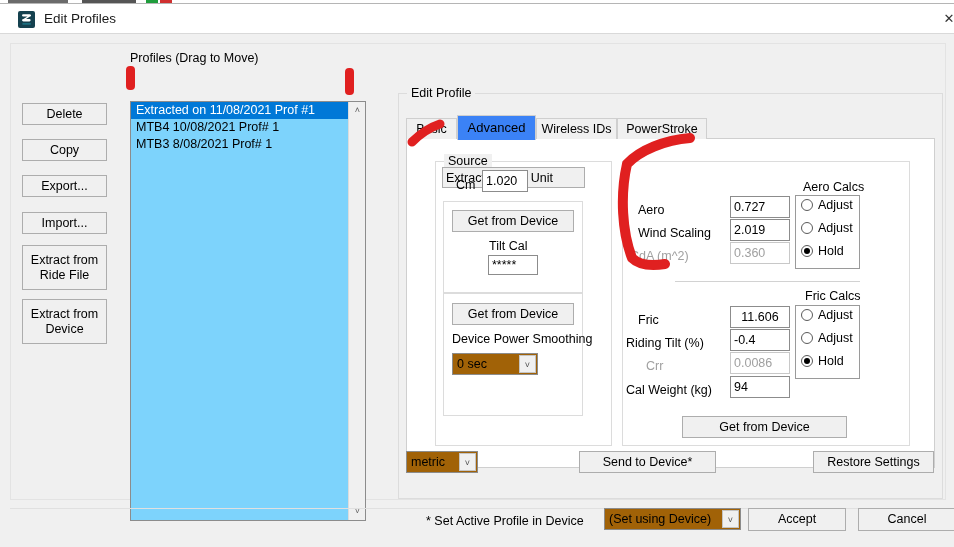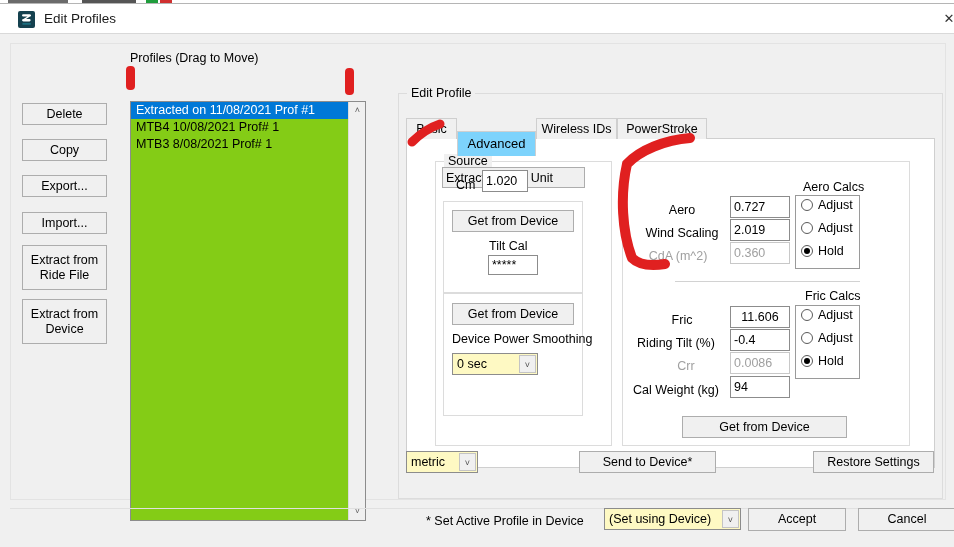--- a/index.html
+++ b/index.html
@@ -67,21 +67,21 @@
     display: flex; align-items: center; justify-content: center;
   }
   .leftbtn { position: absolute; left: 22px; width: 85px; height: 22px; }
 
   
   .grp-label {
     position: absolute; font-size: 12.5px; color: #000; white-space: nowrap;
   }
   .listbox {
     position: absolute; left: 130px; top: 66px; width: 236px; height: 420px;
-    background: #84cc16; border: 1px solid #8c8c8c;
+    background: #7dd3fc; border: 1px solid #8c8c8c;
     overflow: hidden;
   }
   .listitem {
     height: 17px; line-height: 17px;
     padding-left: 5px; font-size: 12.5px; white-space: nowrap; color: #000;
   }
   .listitem.sel { background: #0078d7; color: #ffffff; }
 
   .list-scroll {
     position: absolute; right: 0; top: 0; width: 17px; height: 100%;
@@ -106,60 +106,60 @@
 
   
   .tabstrip { position: absolute; left: 406px; top: 80px; width: 529px; height: 24px; }
   .tab {
     position: absolute; top: 3px; height: 21px;
     background: #f0f0f0; border: 1px solid #cfcfcf; border-bottom: none;
     font-size: 12.5px; line-height: 20px; text-align: center; color: #000;
     cursor: default;
   }
   .tab.active {
-    top: 16px; height: 25px; line-height: 23px;
-    background: #7dd3fc; border-color: #cfcfcf; z-index: 3; font-size: 13px;
+    top: 0; height: 25px; line-height: 23px;
+    background: #3b82f6; border-color: #cfcfcf; z-index: 3; font-size: 13px;
   }
   .tabpage {
     position: absolute; left: 406px; top: 103px; width: 529px; height: 330px;
     background: #ffffff; border: 1px solid #cfcfcf;
   }
 
   
   .fld {
     position: absolute; background: #ffffff; border: 1px solid #8c8c8c;
     font-family: "Liberation Sans", sans-serif; font-size: 12.5px;
     color: #000; padding: 0 3px; height: 22px; line-height: 20px;
   }
   .fld.disabled { color: #a0a0a0; border-color: #c8c8c8; background:#ffffff; }
   .fld.flat { background:#f0f0f0; border:1px solid #adadad; }
   .lbl {
     position: absolute; font-size: 12.5px; color: #000; white-space: nowrap;
   }
   .lbl.dim { color: #a0a0a0; }
-  .lbl.r { text-align: center; }
+  .lbl.r { text-align: left; }
 
   .innerbox {
     position: absolute; border: 1px solid #dcdcdc; background: transparent;
   }
 
   .radio-row { position: absolute; display: flex; align-items: center; gap: 5px; font-size: 12.5px; }
   .radio {
     width: 12px; height: 12px; border-radius: 50%;
     border: 1px solid #5a5a5a; background: #fff;
     display: inline-block; position: relative; flex: none;
   }
   .radio.on::after {
     content: ""; position: absolute; left: 2px; top: 2px;
     width: 6px; height: 6px; border-radius: 50%; background: #000;
   }
 
   
   .combo {
-    position: absolute; background: #fef9c3; border: 1px solid #8c8c8c;
+    position: absolute; background: #a16207; border: 1px solid #8c8c8c;
     height: 22px; font-size: 12.5px; line-height: 20px; color: #000;
     padding-left: 4px; cursor: default;
   }
   .combo .arrowbtn {
     position: absolute; right: 1px; top: 1px; bottom: 1px; width: 17px;
     background: #f0f0f0; border: 1px solid #c4c4c4;
     color: #4a4a4a; font-size: 9px; text-align: center; line-height: 18px;
   }
 
   .hr { position: absolute; height: 1px; background: #d2d2d2; }

